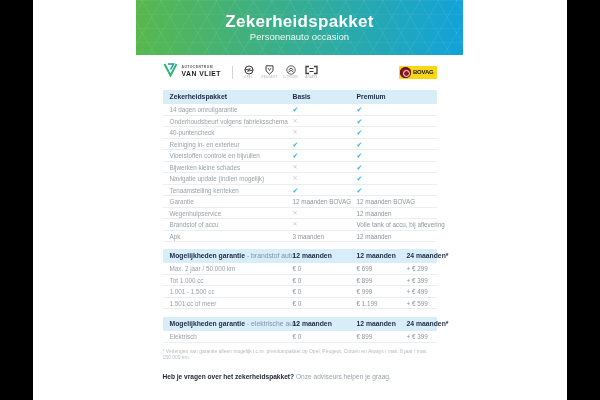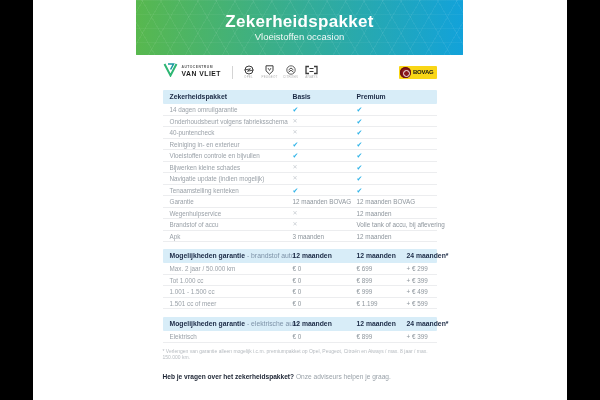--- a/index.html
+++ b/index.html
@@ -58,21 +58,21 @@
 </style>
 </head>
 <body>
 
 <div class="stage">
   <div class="page">
     <div class="content">
 
       <div class="hero">
         <div class="hero-title">Zekerheidspakket</div>
-        <div class="hero-subtitle">Vloeistoffen occasion</div>
+        <div class="hero-subtitle">Personenauto occasion</div>
       </div>
 
       <div class="inner">
         <div class="logo-row">
           <div class="dealer">
             <span>
               <svg width="15" height="14" viewBox="0 0 15 14">
                 <polyline points="1.5,1 7.5,12.5 13.5,1" fill="none" stroke="#2eb673" stroke-width="2"></polyline>
                 <polyline points="5,1 10.5,1 7.6,6.5" fill="none" stroke="#1a9ba0" stroke-width="1.6"></polyline>
               </svg>

